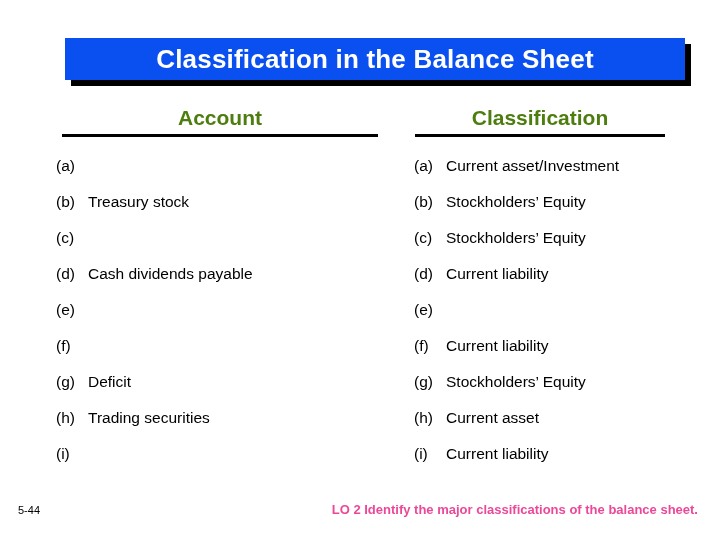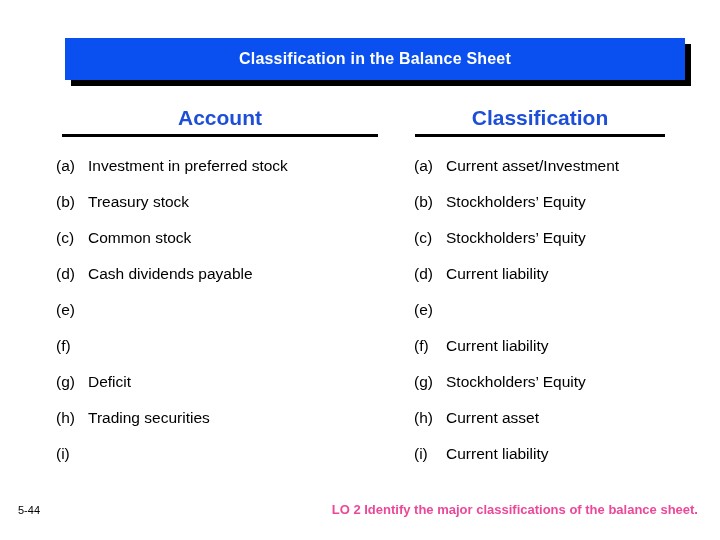--- a/index.html
+++ b/index.html
@@ -38,33 +38,33 @@
     top: 0;
     width: 620px;
     height: 42px;
     background: #0a4ff0;
     display: flex;
     align-items: center;
     justify-content: center;
   }
   #title-text {
     color: #ffffff;
-    font-size: 16px;
+    font-size: 26px;
     font-weight: bold;
     letter-spacing: 0.2px;
     white-space: nowrap;
     line-height: 1;
   }
 
   
   .col-header {
     position: absolute;
     font-size: 21px;
     font-weight: bold;
-    color: #1d4ed8;
+    color: #4d7c0f;
     text-align: center;
     line-height: 1;
     white-space: nowrap;
   }
   #header-account {
     left: 62px;
     top: 107px;
     width: 316px;
   }
   #header-classification {
@@ -156,21 +156,20 @@
 <div class="col-header" id="header-classification">Classification</div>
 
 <div class="header-rule" id="rule-account"></div>
 <div class="header-rule" id="rule-classification"></div>
 
 <div id="table-body">
 
   <div class="row">
     <div class="cell cell-account">
       <span class="label">(a)</span>
-      <span class="value">Investment in preferred stock</span>
     </div>
     <div class="cell cell-classification">
       <span class="label">(a)</span>
       <span class="value">Current asset/Investment</span>
     </div>
   </div>
 
   <div class="row">
     <div class="cell cell-account">
       <span class="label">(b)</span>
@@ -178,21 +177,20 @@
     </div>
     <div class="cell cell-classification">
       <span class="label">(b)</span>
       <span class="value">Stockholders’ Equity</span>
     </div>
   </div>
 
   <div class="row">
     <div class="cell cell-account">
       <span class="label">(c)</span>
-      <span class="value">Common stock</span>
     </div>
     <div class="cell cell-classification">
       <span class="label">(c)</span>
       <span class="value">Stockholders’ Equity</span>
     </div>
   </div>
 
   <div class="row">
     <div class="cell cell-account">
       <span class="label">(d)</span>

